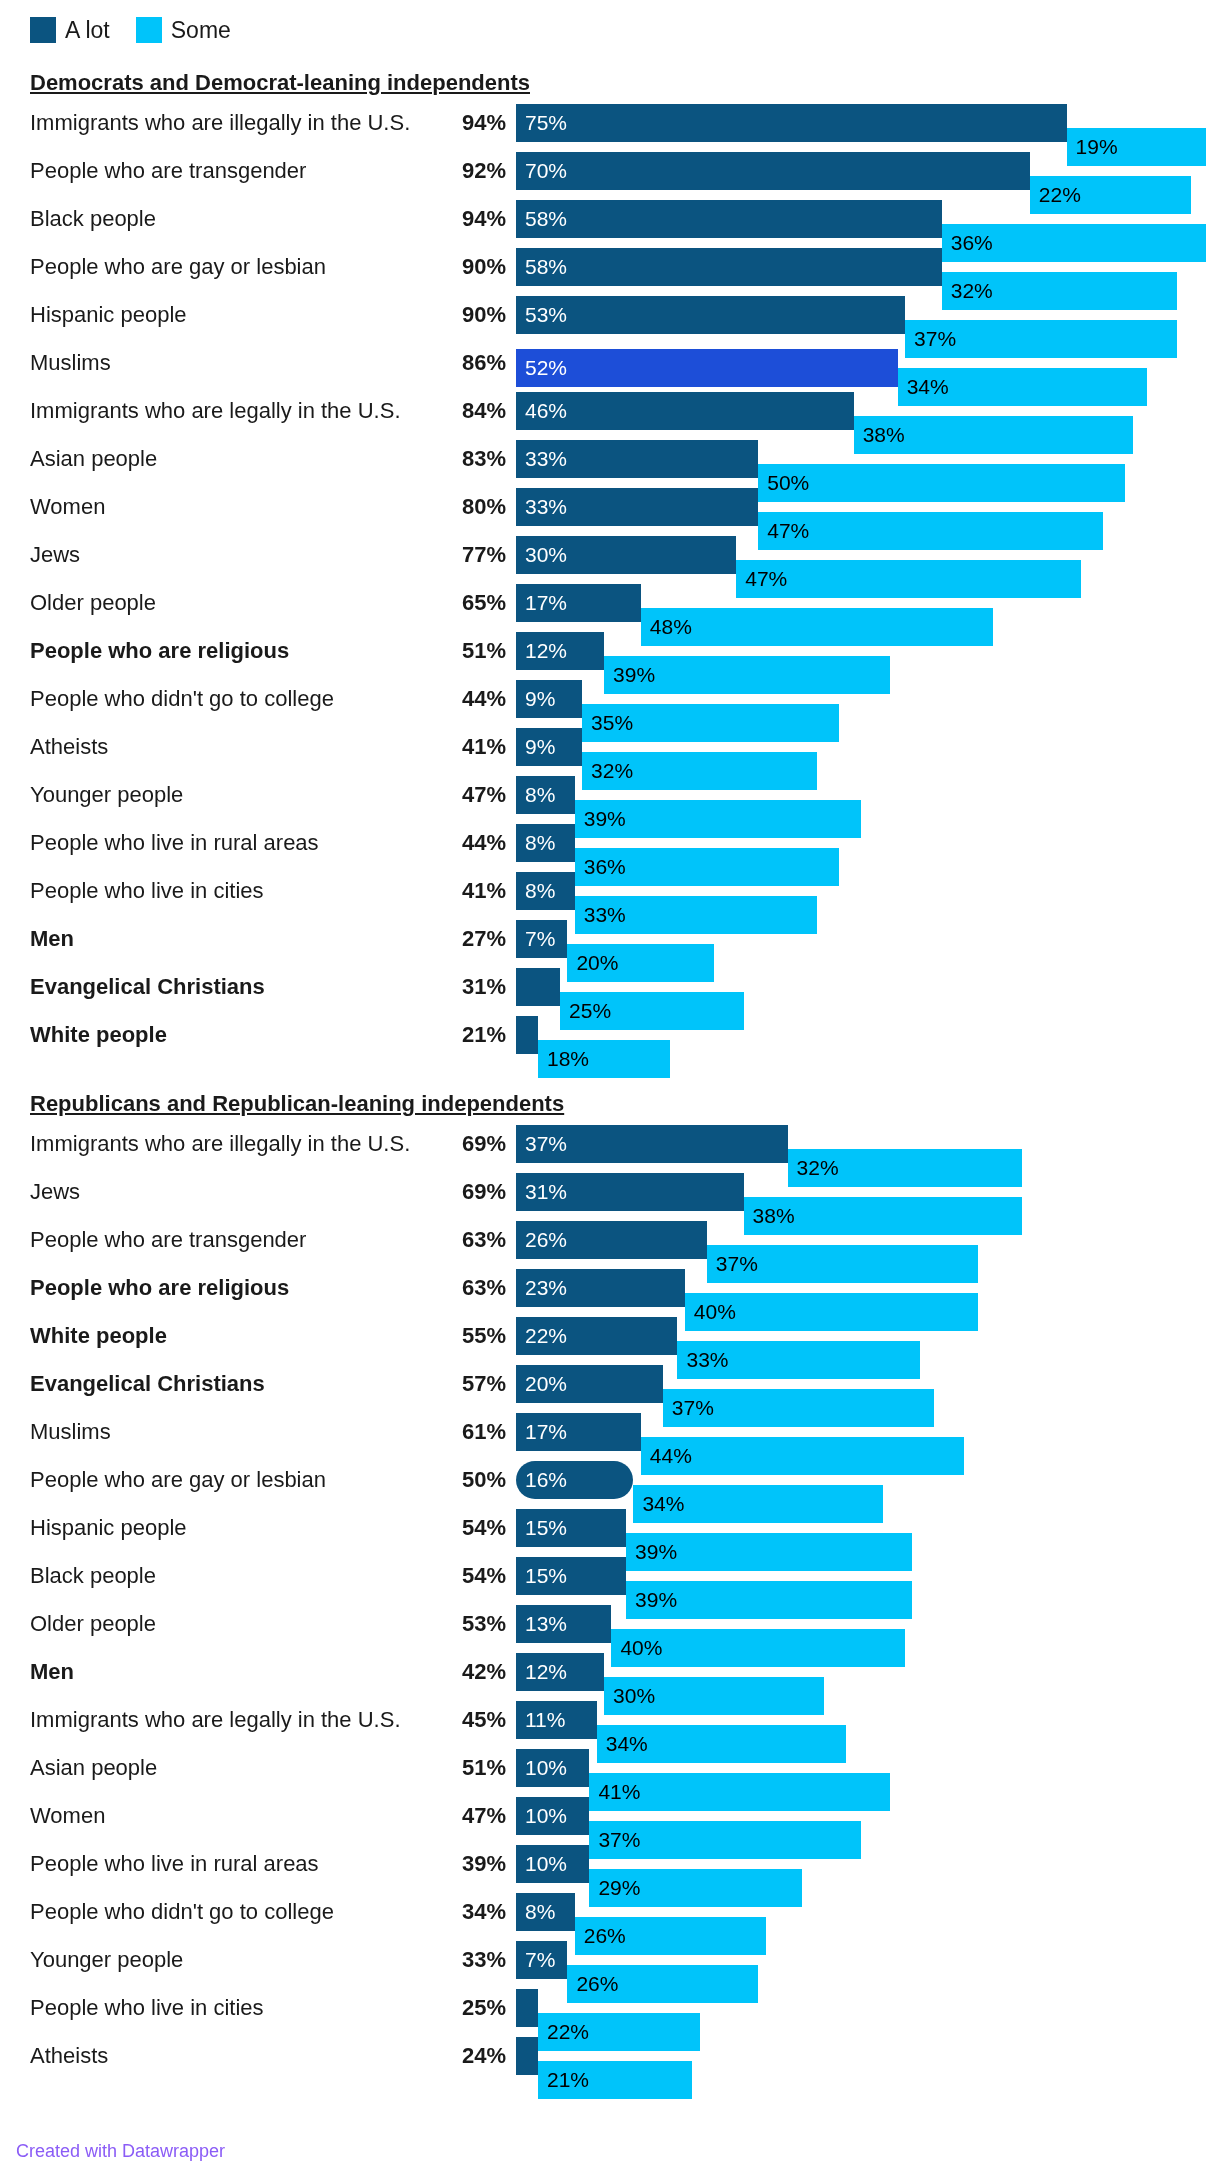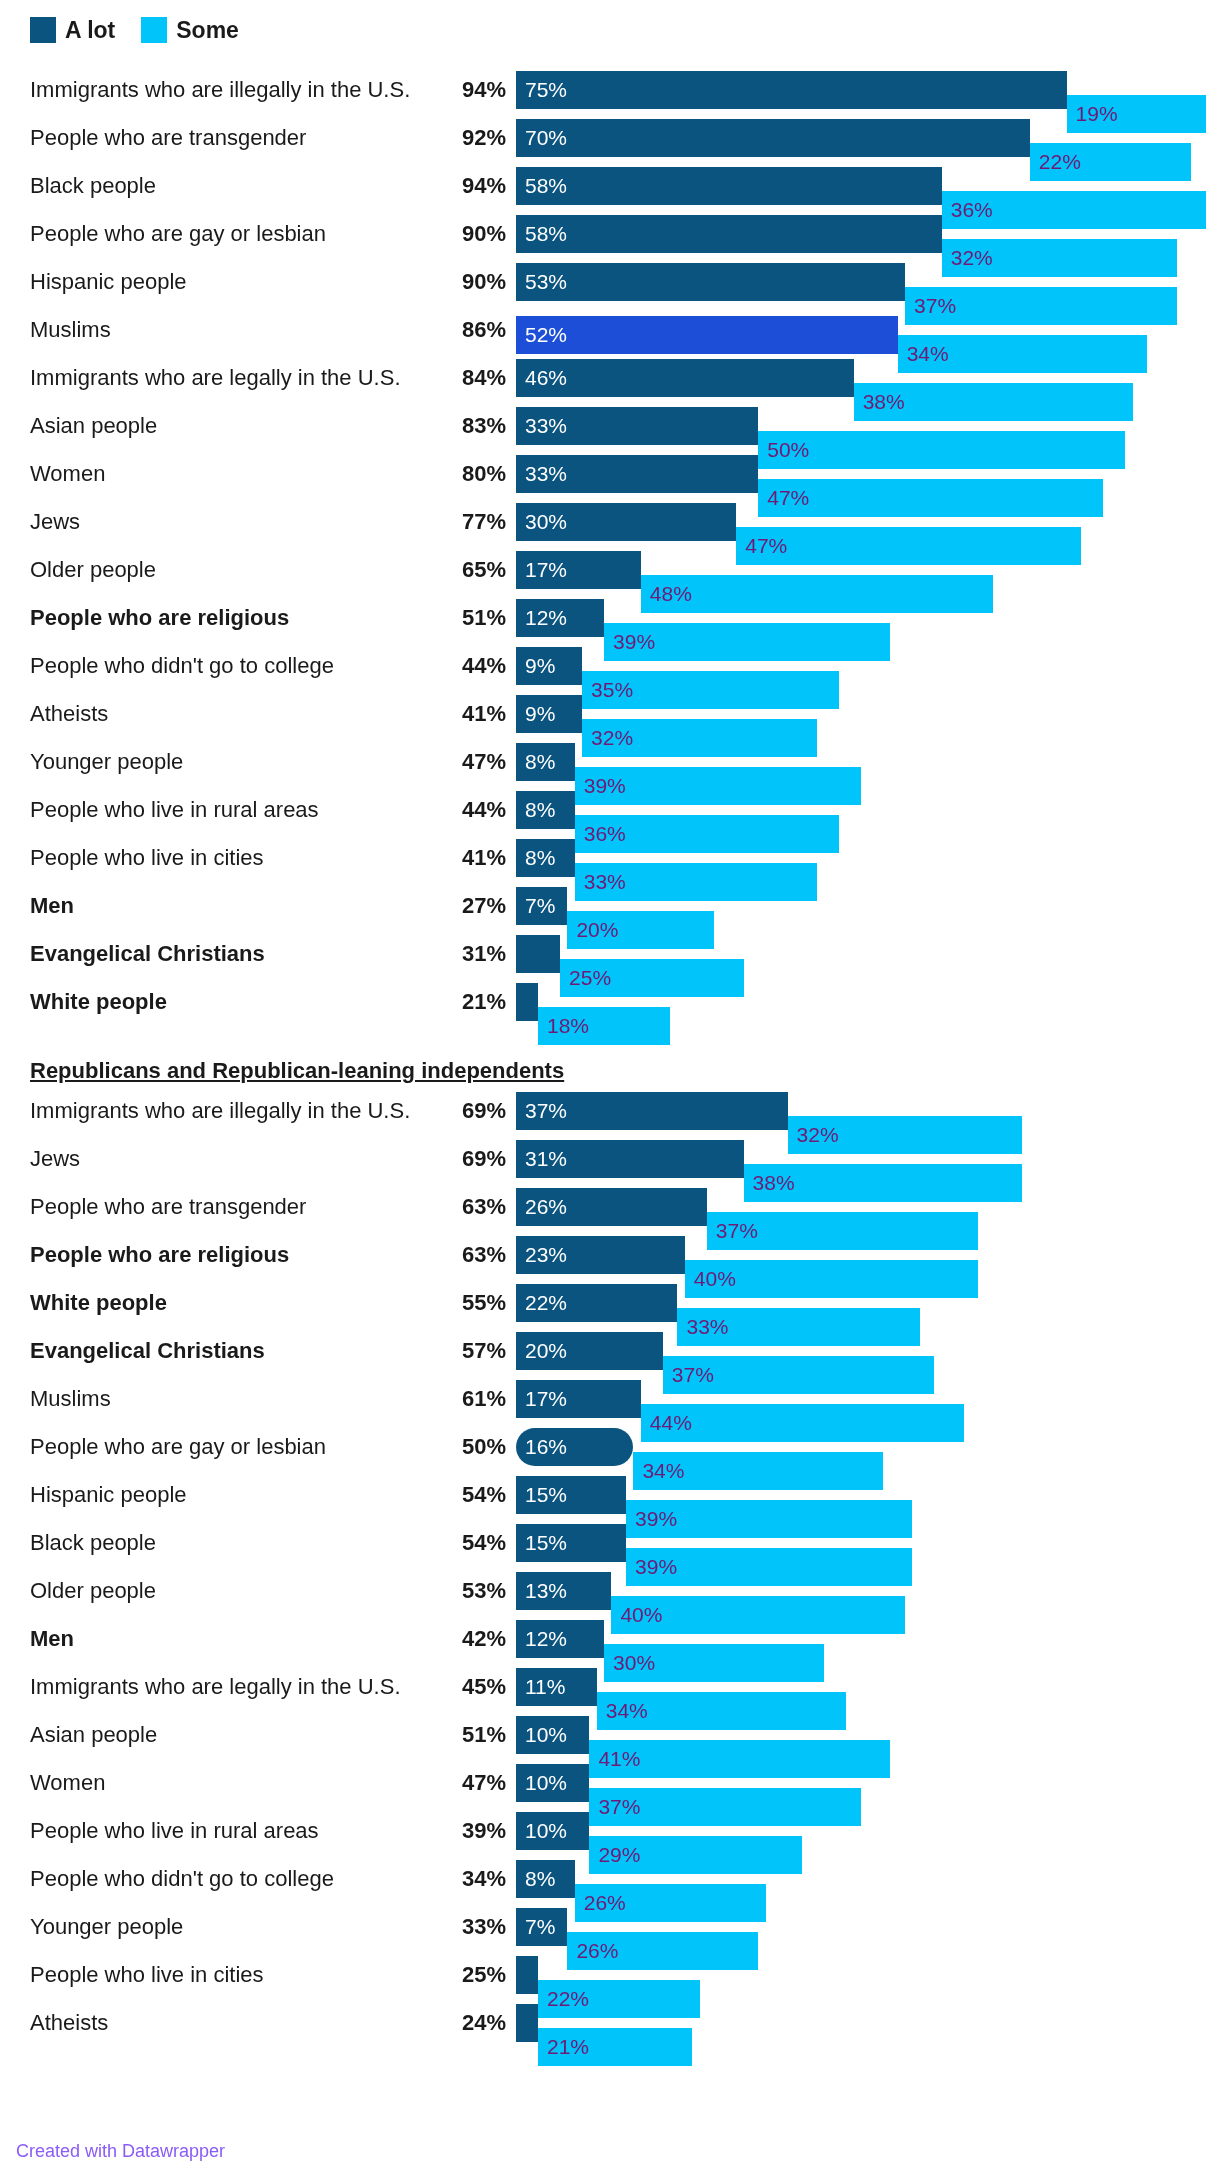--- a/index.html
+++ b/index.html
@@ -29,21 +29,20 @@
     align-items: center;
     gap: 0;
     height: 40px;
     padding-top: 10px;
     margin-left: 16px;
   }
   .legend-item {
     display: flex;
     align-items: center;
     margin-right: 26px;
-    font-weight: bold;
   }
   .legend-swatch {
     width: 26px;
     height: 26px;
     display: inline-block;
     margin-right: 9px;
   }
   .legend-label {
     font-size: 23px;
     color: #1a1a1a;
@@ -102,21 +101,21 @@
     align-items: center;
     box-sizing: border-box;
   }
   .seg-alot {
     background: #0b5480;
     color: #ffffff;
     padding-left: 9px;
   }
   .seg-some {
     background: #00c4fa;
-    color: #701a75;
+    color: #000000;
     padding-left: 9px;
     margin-top: 47px;
   }
   .seg-text {
     font-size: 21px;
     line-height: 38px;
     white-space: nowrap;
   }
 
   
@@ -138,20 +137,21 @@
       <span class="legend-swatch" style="background: rgb(11, 84, 128);"></span>
       <span class="legend-label">A lot</span>
     </div>
     <div class="legend-item">
       <span class="legend-swatch" style="background: rgb(0, 196, 250);"></span>
       <span class="legend-label">Some</span>
     </div>
   </div>
 
   <div class="section section-1">
+    <div class="section-title">Democrats and Democrat-leaning independents</div>
     <div class="rows">
         <div class="row">
           <div class="row-label">Immigrants who are illegally in the U.S.</div>
           <div class="row-total">94%</div>
           <div class="bar-wrap">
             <div class="seg seg-alot" style="width: 550.532px; background: rgb(11, 84, 128);">
               <span class="seg-text">75%</span>
             </div>
             <div class="seg seg-some" style="width: 139.468px; background: rgb(0, 196, 250);">
               <span class="seg-text">19%</span>

